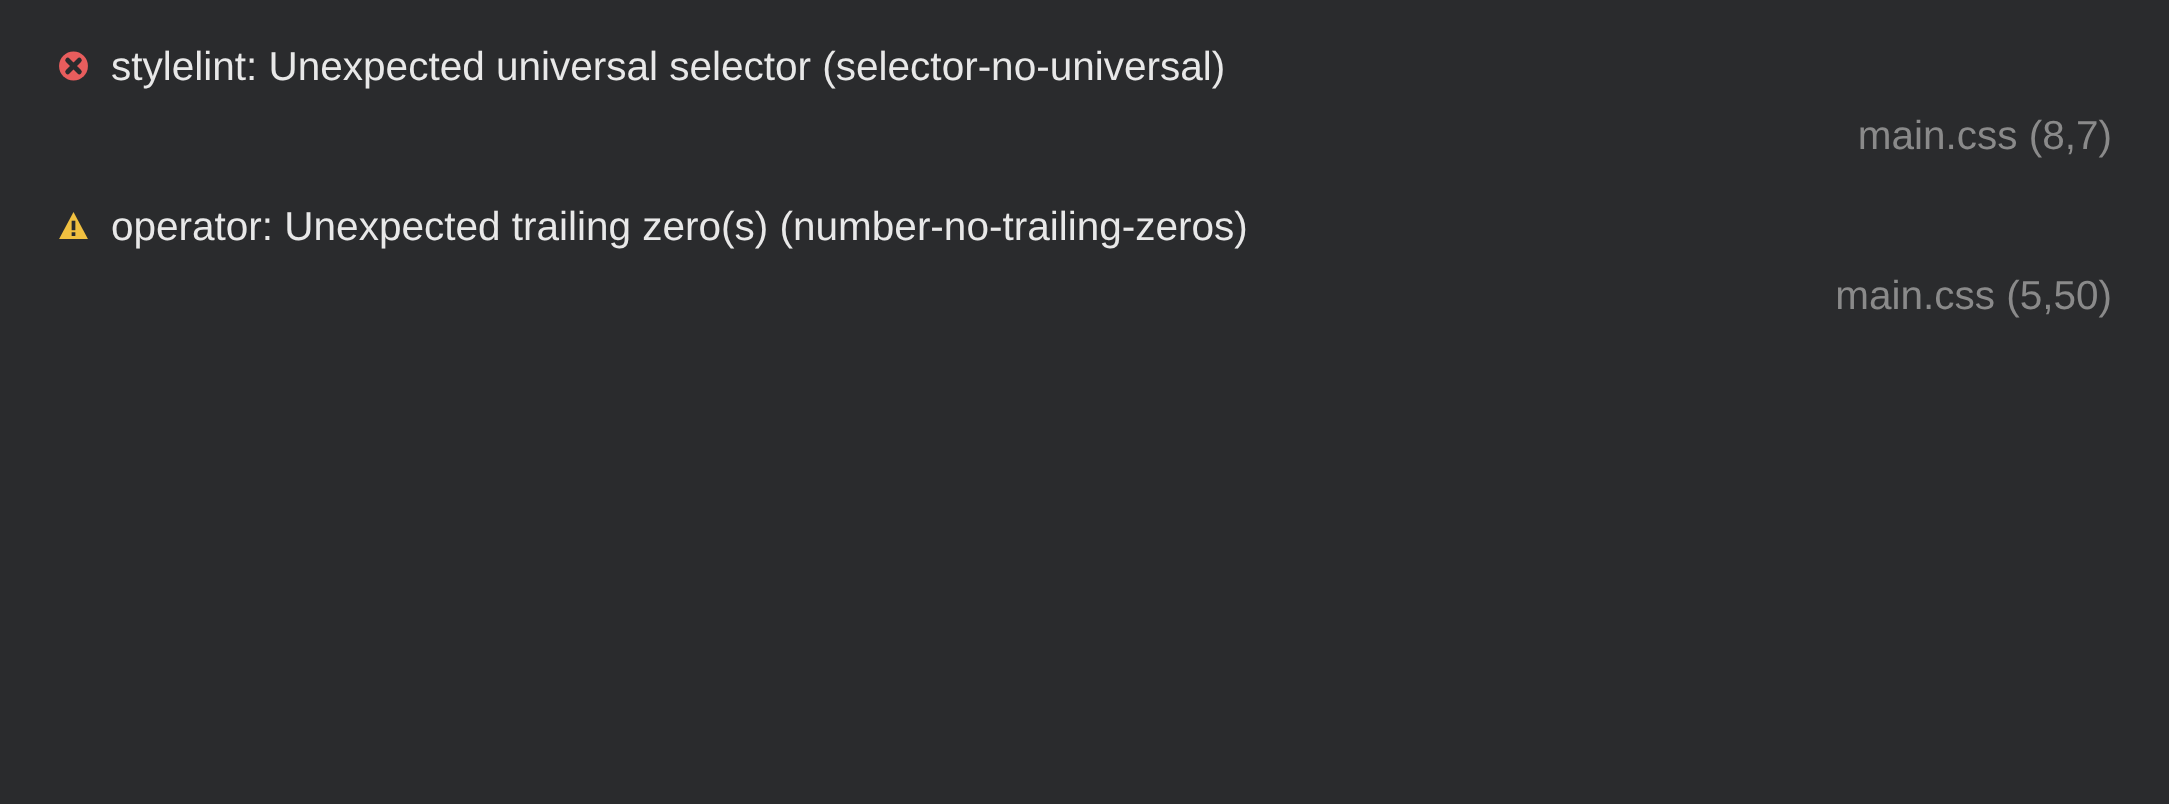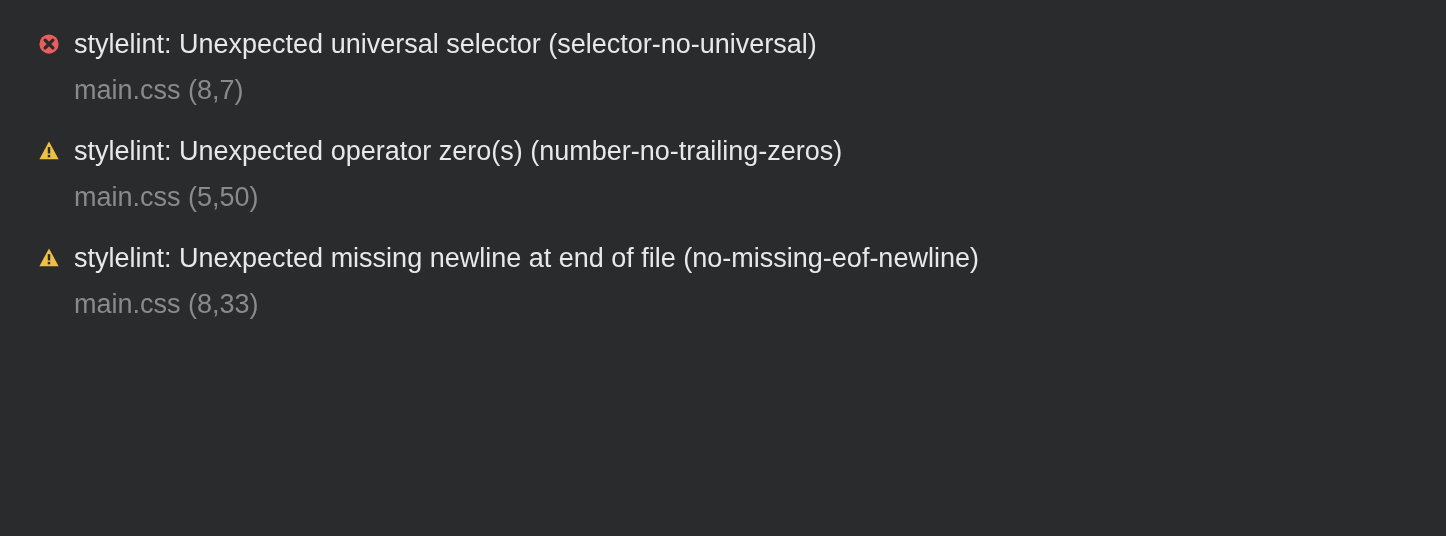--- a/index.html
+++ b/index.html
@@ -13,20 +13,21 @@
       font-family: -apple-system, BlinkMacSystemFont, "Segoe UI", Helvetica, Arial, sans-serif;
       padding: 28px 38px;
       width: 1446px;
       height: 536px;
     }
 
     .problems-list {
       display: flex;
       flex-direction: column;
       gap: 28px;
+      text-align: right;
     }
 
     .problem-item {
       display: flex;
       flex-direction: column;
       gap: 14px;
     }
 
     .problem-row {
       display: flex;
@@ -82,32 +83,19 @@
 
   <div class="problem-item">
     <div class="problem-row">
       <span class="icon-warning">
         <svg viewBox="0 0 16 16" width="22" height="22">
           <path d="M8 1 L15 14 L1 14 Z" fill="#f0c040"></path>
           <rect x="7.1" y="5.2" width="1.8" height="4.6" fill="#2a2b2d"></rect>
           <rect x="7.1" y="10.8" width="1.8" height="1.8" fill="#2a2b2d"></rect>
         </svg>
       </span>
-      <span class="problem-message">stylelint: Unexpected operator zero(s) (number-no-trailing-zeros)</span>
+      <span class="problem-message">operator: Unexpected trailing zero(s) (number-no-trailing-zeros)</span>
     </div>
     <div class="problem-location">main.css (5,50)</div>
   </div>
 
-  <div class="problem-item">
-    <div class="problem-row">
-      <span class="icon-warning">
-        <svg viewBox="0 0 16 16" width="22" height="22">
-          <path d="M8 1 L15 14 L1 14 Z" fill="#f0c040"></path>
-          <rect x="7.1" y="5.2" width="1.8" height="4.6" fill="#2a2b2d"></rect>
-          <rect x="7.1" y="10.8" width="1.8" height="1.8" fill="#2a2b2d"></rect>
-        </svg>
-      </span>
-      <span class="problem-message">stylelint: Unexpected missing newline at end of file (no-missing-eof-newline)</span>
-    </div>
-    <div class="problem-location">main.css (8,33)</div>
-  </div>
 
 </div>
 
 </body></html>

